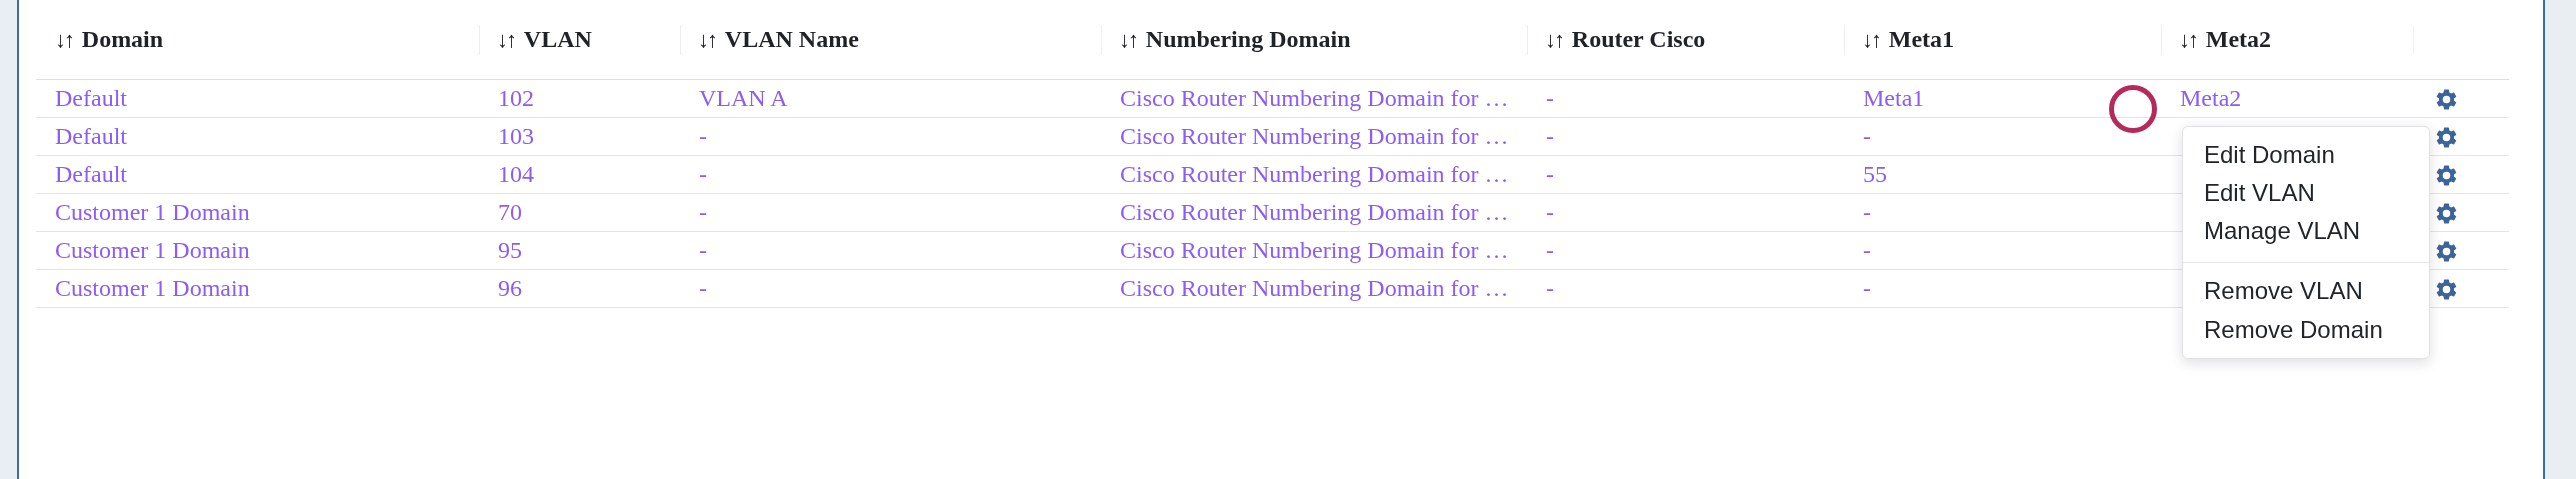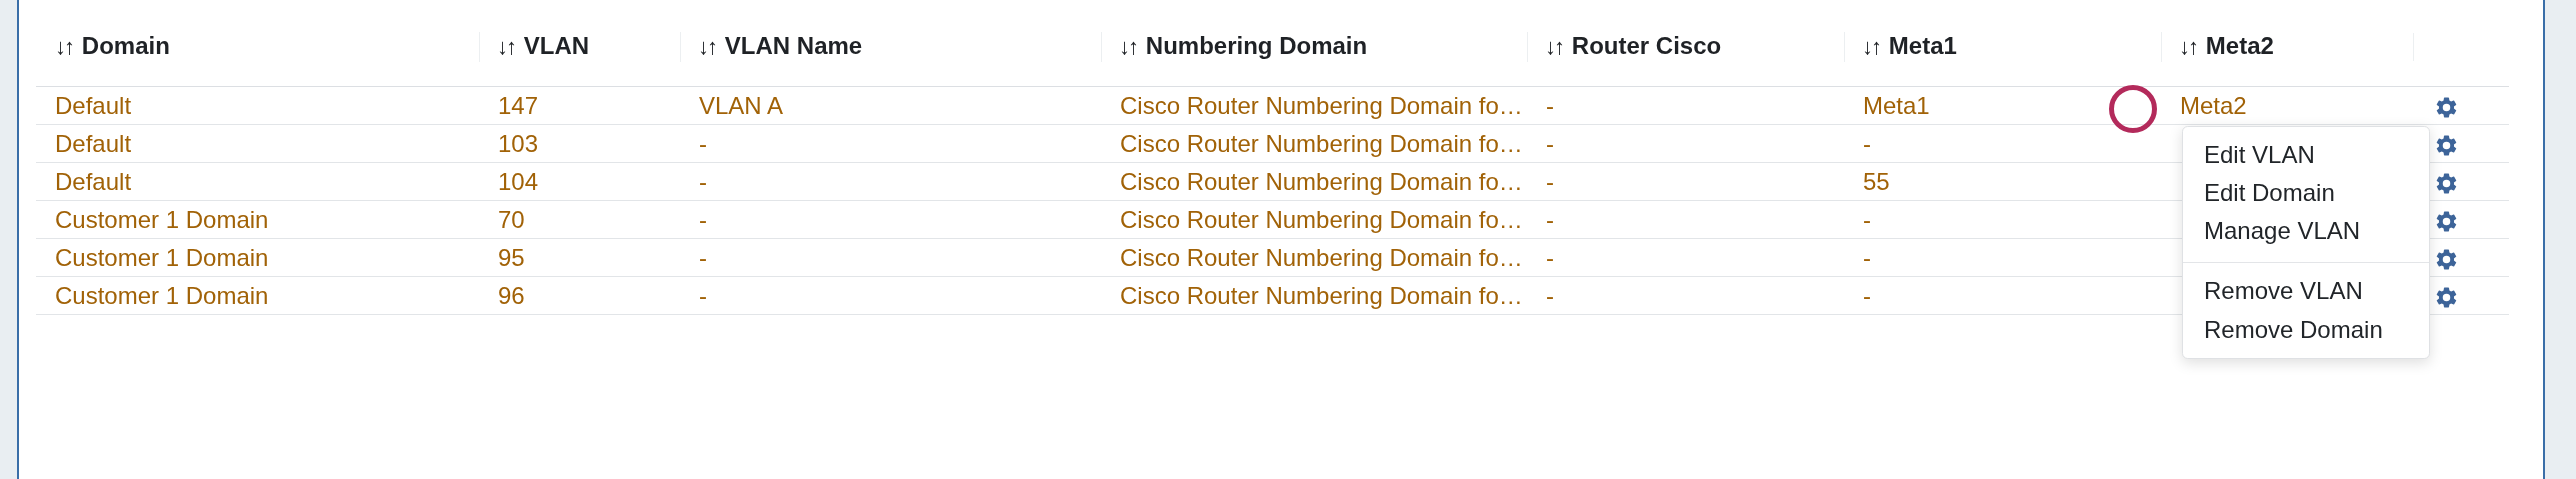--- a/index.html
+++ b/index.html
@@ -33,24 +33,25 @@
     background: #ffffff;
     border-left: 2.9px solid #3a6ea8;
     border-right: 2.9px solid #3a6ea8;
     box-sizing: border-box;
   }
 
   
   #vlan-table {
     position: absolute;
     left: 17px;            
-    top: 8px;
+    top: 1px;
     width: 2471px;
     border-collapse: collapse;
     table-layout: fixed;
+    font-family: Liberation Serif, serif;
   }
 
   #vlan-table thead th {
     height: 78px;
     vertical-align: middle;
     padding: 0;
     font-size: 24px;
     font-weight: bold;
     color: #1f2226;
     text-align: left;
@@ -72,21 +73,21 @@
     letter-spacing: -1.9px;
     margin-right: 8.6px;
     color: #1f2226;
     display: inline-block;
   }
 
   #vlan-table tbody td {
     height: 37px;
     padding: 0 0 0 19px;
     font-size: 24px;
-    color: #a16207;
+    color: #8b5cf6;
     border-bottom: 1px solid #e2e5e8;
     white-space: nowrap;
     overflow: hidden;
     text-overflow: ellipsis;
     vertical-align: middle;
   }
   #vlan-table tbody tr:last-child td { border-bottom: 1px solid #e2e5e8; }
 
   
   .col-domain   { width: 443px; }
@@ -200,21 +201,21 @@
           </th>
           <th class="col-actions">
             <span class="th-inner">&nbsp;</span>
           </th>
         </tr>
       </thead>
       <tbody>
 
         <tr>
           <td class="col-domain">Default</td>
-          <td class="col-vlan">147</td>
+          <td class="col-vlan">102</td>
           <td class="col-vlanname">VLAN A</td>
           <td class="col-numdom">Cisco Router Numbering Domain for …</td>
           <td class="col-router">-</td>
           <td class="col-meta1">Meta1</td>
           <td class="col-meta2">Meta2</td>
           <td class="col-actions gear-cell">
             <span class="gear-icon">
               <svg width="25" height="25" viewBox="0 0 24 24" fill="#3d6499" aria-hidden="true">
                   <path d="M19.14 12.94a7.07 7.07 0 0 0 .06-.94 7.07 7.07 0 0 0-.06-.94l2.03-1.58a.5.5 0 0 0 .12-.62l-1.92-3.32a.5.5 0 0 0-.6-.22l-2.39.96a7.3 7.3 0 0 0-1.62-.94l-.36-2.54a.5.5 0 0 0-.5-.42h-3.84a.5.5 0 0 0-.5.42l-.36 2.54c-.58.24-1.12.56-1.62.94l-2.39-.96a.5.5 0 0 0-.6.22L2.67 8.86a.5.5 0 0 0 .12.62l2.03 1.58c-.04.31-.06.62-.06.94s.02.63.06.94l-2.03 1.58a.5.5 0 0 0-.12.62l1.92 3.32c.12.22.38.3.6.22l2.39-.96c.5.38 1.04.7 1.62.94l.36 2.54c.04.24.25.42.5.42h3.84c.25 0 .46-.18.5-.42l.36-2.54c.58-.24 1.12-.56 1.62-.94l2.39.96c.22.08.48 0 .6-.22l1.92-3.32a.5.5 0 0 0-.12-.62l-2.03-1.58zM12 15.6A3.6 3.6 0 1 1 15.6 12 3.6 3.6 0 0 1 12 15.6z"></path>
                 </svg>
@@ -306,22 +307,22 @@
             </span>
           </td>
         </tr>
 
       </tbody>
     </table>
 
   </div>
 
   <div id="actions-menu">
+    <div class="menu-item">Edit Domain</div>
     <div class="menu-item">Edit VLAN</div>
-    <div class="menu-item">Edit Domain</div>
     <div class="menu-item">Manage VLAN</div>
     <div class="menu-divider"></div>
     <div class="menu-item">Remove VLAN</div>
     <div class="menu-item">Remove Domain</div>
   </div>
 
   <div id="annotation-circle"></div>
 
 </div>
 

